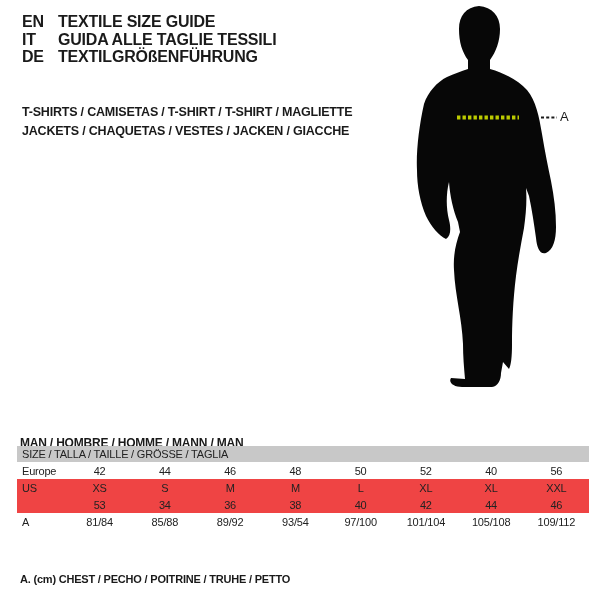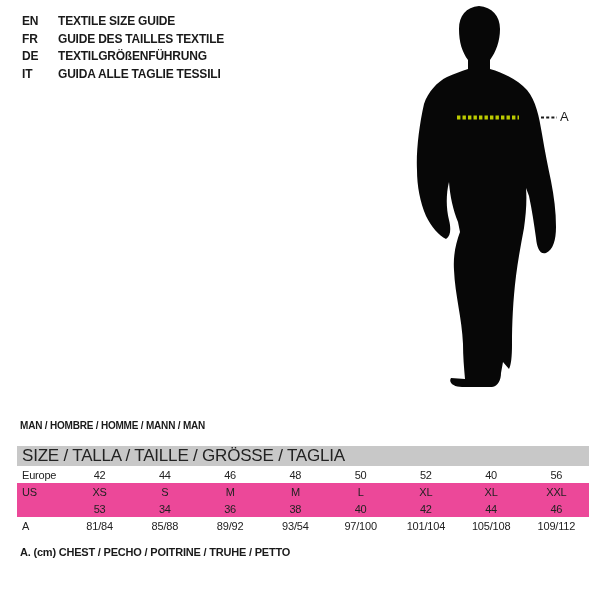--- a/index.html
+++ b/index.html
@@ -5,75 +5,75 @@
   html,body { margin:0; padding:0; }
   body {
     width:600px; height:600px; background:#ffffff;
     font-family:"Liberation Sans", sans-serif;
     color:#1a1a1a;
     -webkit-font-smoothing:antialiased;
   }
   .canvas { position:relative; width:600px; height:600px; background:#fff; overflow:hidden; }
 
   
-  .lang-list { position:absolute; left:22px; top:13px; font-weight:bold; font-size:12px;
+  .lang-list { position:absolute; left:22px; top:13px; font-weight:bold; font-size:16px;
                line-height:17.5px; letter-spacing:-0.2px; }
   .lang-row { display:flex; }
   .lang-code { width:36px; flex:0 0 36px; }
 
   
   .category { position:absolute; left:22px; top:103px; font-weight:bold; font-size:12.5px;
               line-height:19px; letter-spacing:-0.2px; white-space:nowrap; }
 
   
   .figure-svg { position:absolute; left:0; top:0; }
   .measure-label { position:absolute; left:560px; top:109px; font-size:13px; font-weight:normal; }
 
   
-  .section-title { position:absolute; left:20px; top:420px; font-weight:bold; font-size:10px;
+  .section-title { position:absolute; left:20px; top:436px; font-weight:bold; font-size:12px;
                    letter-spacing:-0.2px; white-space:nowrap; }
 
   
   .size-table { position:absolute; left:17px; top:446px; width:572px; border-collapse:collapse;
                 table-layout:fixed; font-size:11px; letter-spacing:-0.2px; }
   .size-table th { background:#c8c8c8; text-align:left; font-weight:normal; height:16px;
-                   padding:0 0 0 5px; font-size:17px; color:#222; }
+                   padding:0 0 0 5px; font-size:11px; color:#222; }
   .size-table td { height:17px; padding:0; text-align:center; color:#222; font-weight:normal;margin-top:23px; }
   .size-table td.row-label { text-align:left; padding-left:5px; }
   .size-table col.label-col { width:50px; }
-  .size-table tr.shaded td { background:#ec4899; }
+  .size-table tr.shaded td { background:#ef4444; }
 
   
-  .footnote { position:absolute; left:20px; top:546px; font-weight:bold; font-size:11px;
+  .footnote { position:absolute; left:20px; top:573px; font-weight:bold; font-size:11px;
               letter-spacing:-0.2px; white-space:nowrap; }
 </style>
 </head>
 <body>
 
 <div class="canvas">
 
   <div class="lang-list">
     <div class="lang-row">
       <span class="lang-code">EN</span>
       <span class="lang-label">TEXTILE SIZE GUIDE</span>
     </div>
     <div class="lang-row">
-      <span class="lang-code">FR</span>
-      <span class="lang-label">GUIDE DES TAILLES TEXTILE</span>
+      <span class="lang-code">IT</span>
+      <span class="lang-label">GUIDA ALLE TAGLIE TESSILI</span>
     </div>
     <div class="lang-row">
       <span class="lang-code">DE</span>
       <span class="lang-label">TEXTILGRÖßENFÜHRUNG</span>
     </div>
-    <div class="lang-row">
-      <span class="lang-code">IT</span>
-      <span class="lang-label">GUIDA ALLE TAGLIE TESSILI</span>
-    </div>
   </div>
 
+  <div class="category">
+    <div>T-SHIRTS / CAMISETAS / T-SHIRT / T-SHIRT / MAGLIETTE</div>
+    <div>JACKETS / CHAQUETAS / VESTES / JACKEN / GIACCHE</div>
+  </div>
 
   <svg class="figure-svg" width="600" height="600" viewBox="0 0 600 600">
     <path fill="#070707" d="M479,6 C492,7 500,16 500,29 C500,41 496,52 490,60 L490,69
          C504,73 518,80 527,90 C536,101 539,116 542,134
          C545,152 548,167 551,181 C554,196 556,212 556,227
          C556,240 553,250 546,253 C540,255 537,248 536,238
          C534,224 532,210 529,196 L526,188
          C527,200 526,214 524,228 C521,244 518,260 516,276
          C513,300 512,324 512,344 C512,357 511,365 509,369
          L503,362 L501,373 C501,380 498,386 492,387

